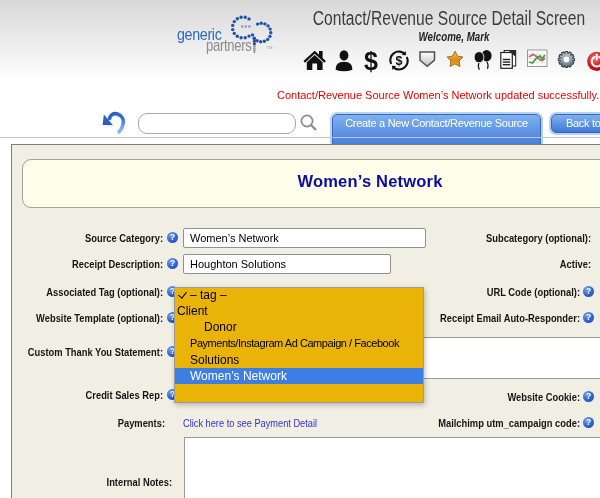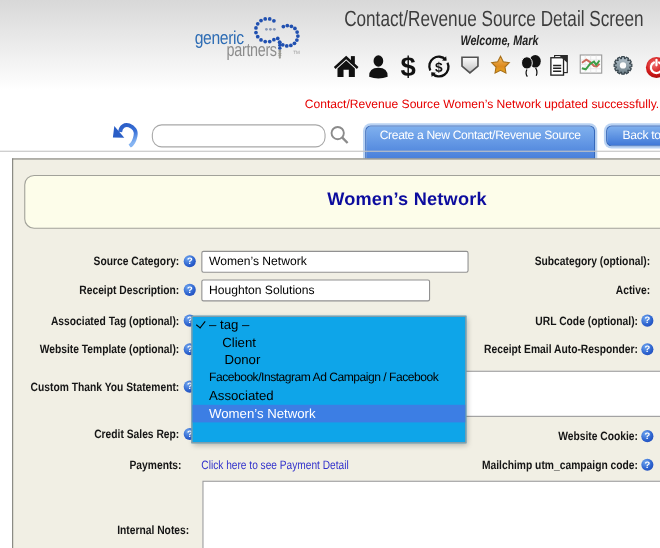--- a/index.html
+++ b/index.html
@@ -215,25 +215,25 @@
     <span class="help abs" style="left:583px;top:391px;">?</span>
   <div class="lbl" style="left:300px;top:417px;width:280px;">Mailchimp utm_campaign code:</div>
     <span class="help abs" style="left:583px;top:417px;">?</span>
 
   <div class="inp" style="left:183px;top:228px;width:243px;line-height:18px;">Women’s Network</div>
   <div class="inp" style="left:183px;top:254px;width:208px;line-height:18px;">Houghton Solutions</div>
   <div class="abs" style="left:183px;top:337px;width:540px;height:42px;background:#fff;border:1px solid #9a9a9a;"></div>
   <div class="abs" style="left:183px;top:417px;font-size:11px;color:#3232cc;transform:scaleX(0.84);transform-origin:0 50%;">Click here to see Payment Detail</div>
   <div class="abs" style="left:184px;top:437px;width:539px;height:95px;background:#fff;border:1px solid #9a9a9a;"></div>
 
-  <div class="abs" style="left:174px;top:287px;width:250px;height:116px;background:#0ea5e9;border:1px solid #9b9b9b;
+  <div class="abs" style="left:174px;top:287px;width:250px;height:116px;background:#eab308;border:1px solid #9b9b9b;
        box-shadow:1px 2px 5px rgba(0,0,0,0.25);font-size:12px;color:#000;">
     <div style="height:14.5px;line-height:14.5px;position:relative;white-space:nowrap;">
         <span style="position:absolute;left:5px;top:2px;width:5px;height:8px;border-right:1.6px solid #000;border-bottom:1.6px solid #000;transform:rotate(38deg);"></span>
         <span style="position:absolute;left:15px;">– tag –</span>
       </div>
-    <div style="height:16.4px;line-height:16.4px;padding-left:27px;white-space:nowrap;">Client</div>
+    <div style="height:16.4px;line-height:16.4px;padding-left:2px;white-space:nowrap;">Client</div>
     <div style="height:16.4px;line-height:16.4px;padding-left:15px;white-space:nowrap;margin-left:14px;">Donor</div>
-    <div style="height:16.4px;line-height:16.4px;padding-left:15px;white-space:nowrap;font-size:11px;letter-spacing:-0.45px;">Facebook/Instagram Ad Campaign / Facebook</div>
-    <div style="height:16.4px;line-height:16.4px;padding-left:15px;white-space:nowrap;">Associated</div>
+    <div style="height:16.4px;line-height:16.4px;padding-left:15px;white-space:nowrap;font-size:11px;letter-spacing:-0.45px;">Payments/Instagram Ad Campaign / Facebook</div>
+    <div style="height:16.4px;line-height:16.4px;padding-left:15px;white-space:nowrap;">Solutions</div>
     <div style="height:16.4px;line-height:16.4px;padding-left:15px;white-space:nowrap;background:#3c7ee4;color:#fff;">Women’s Network</div>
   </div>
 </div>
 
 </body></html>

